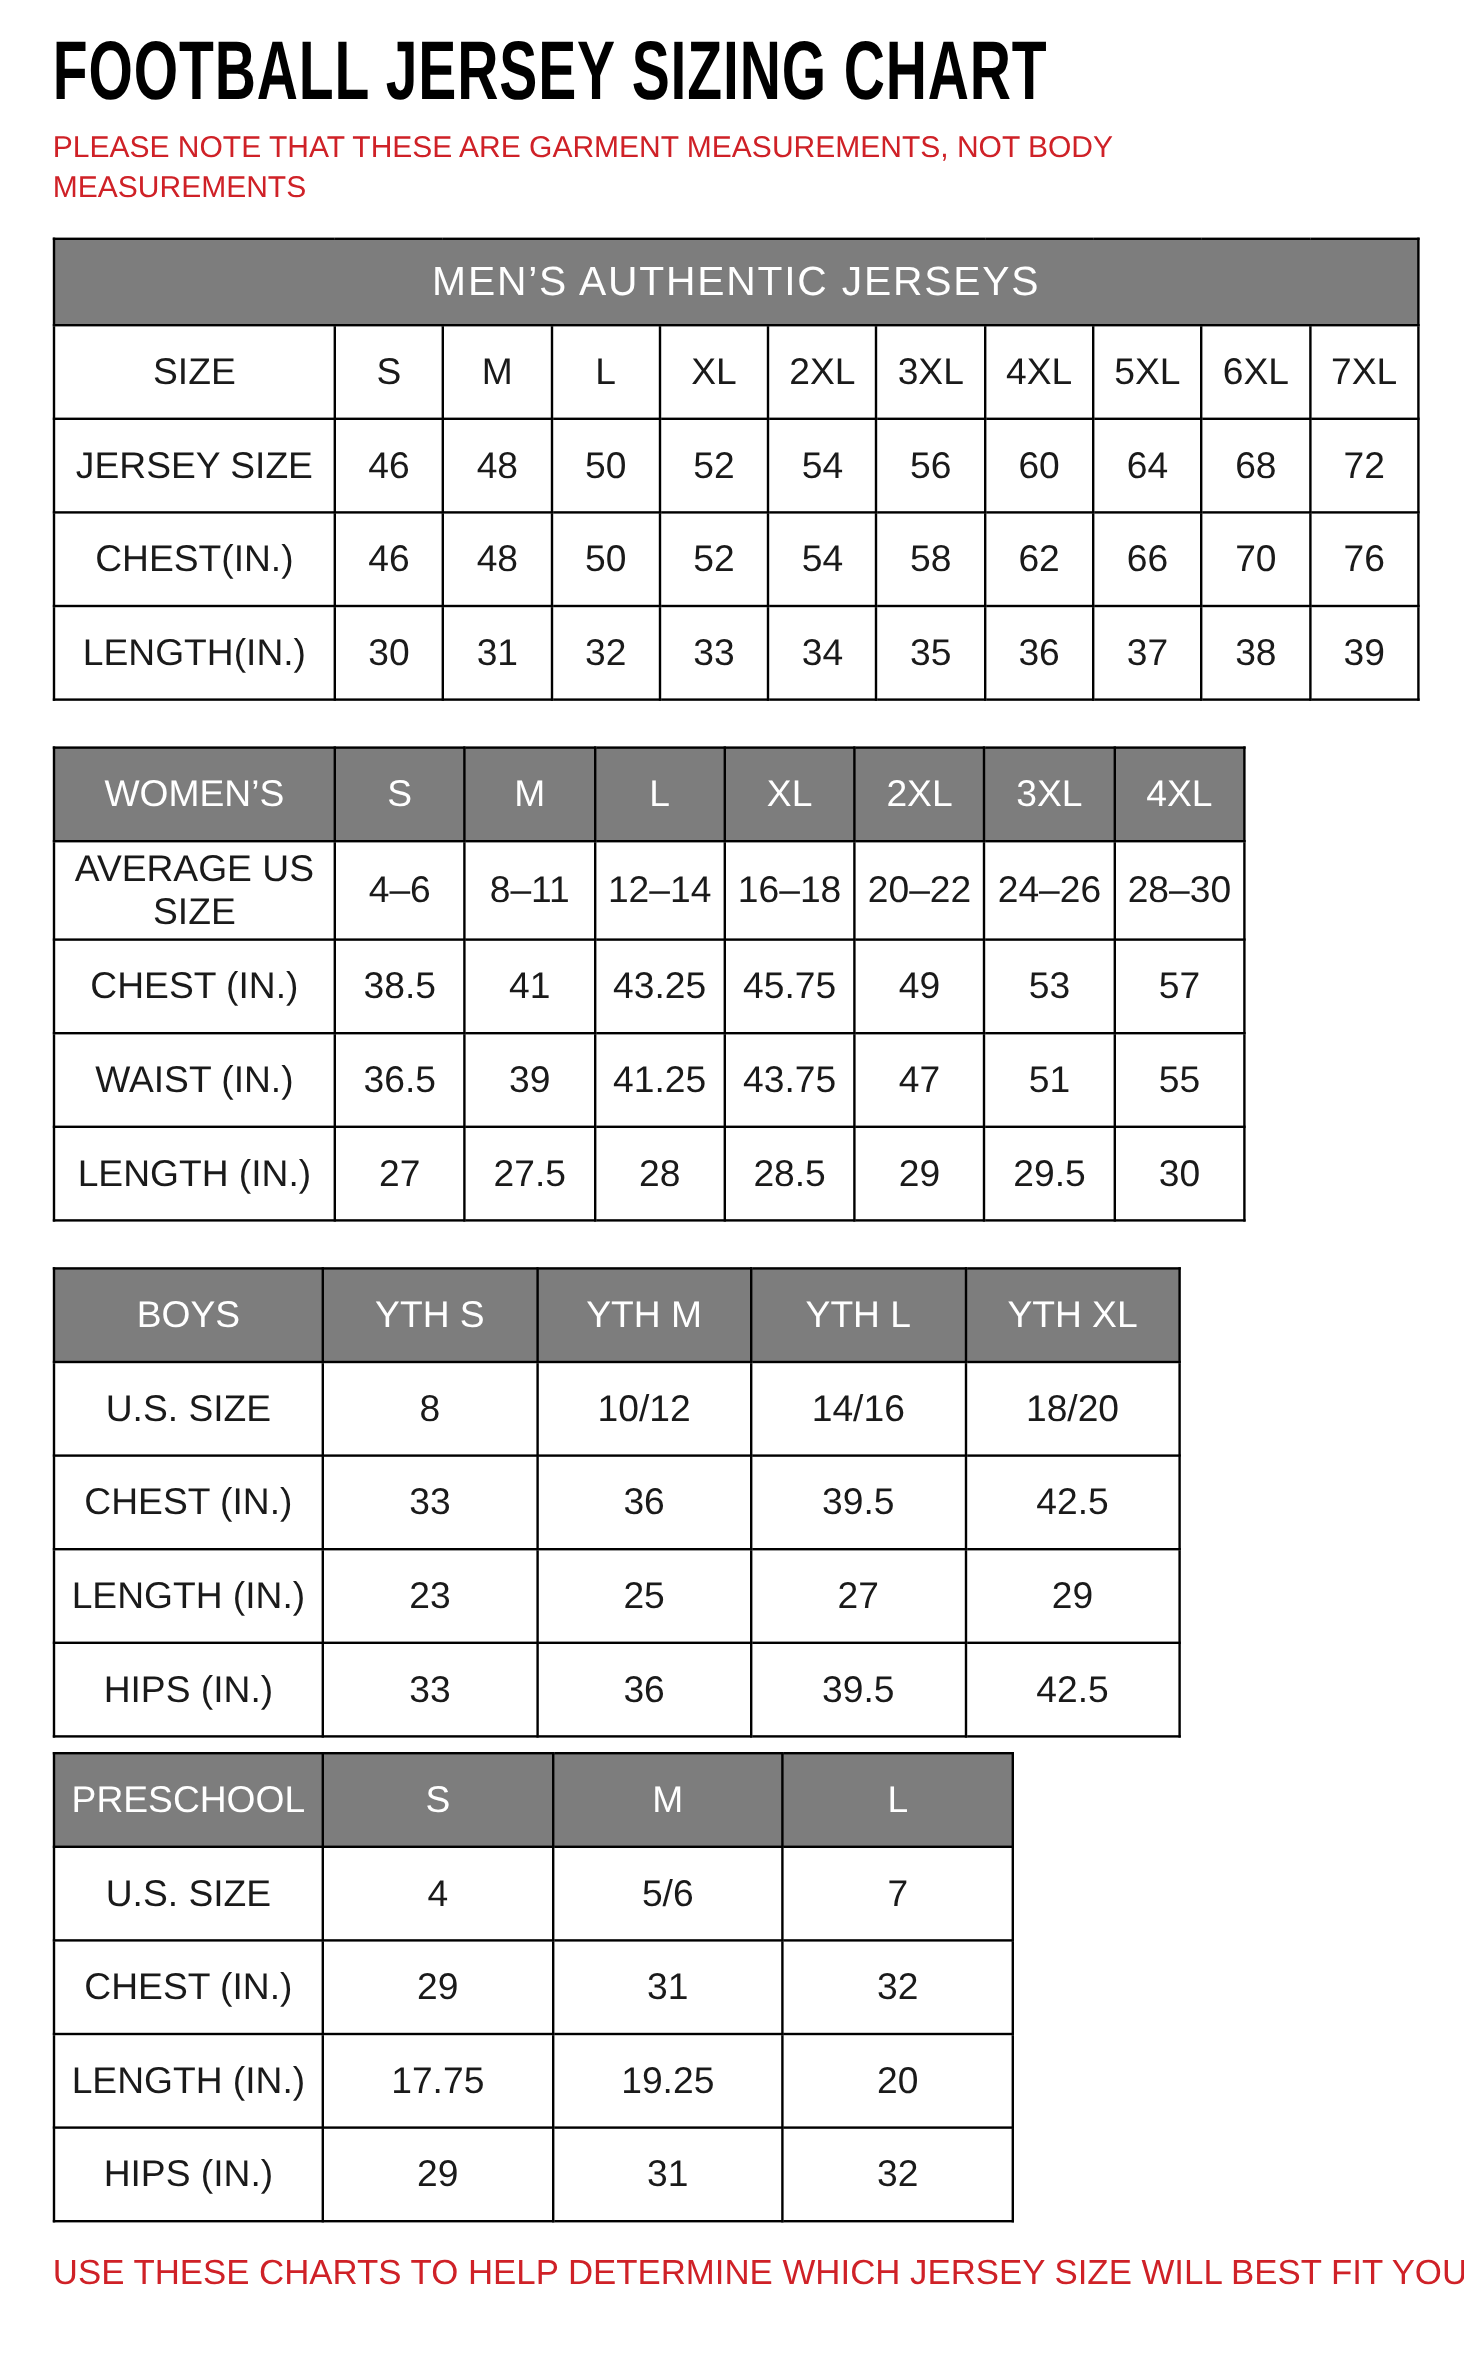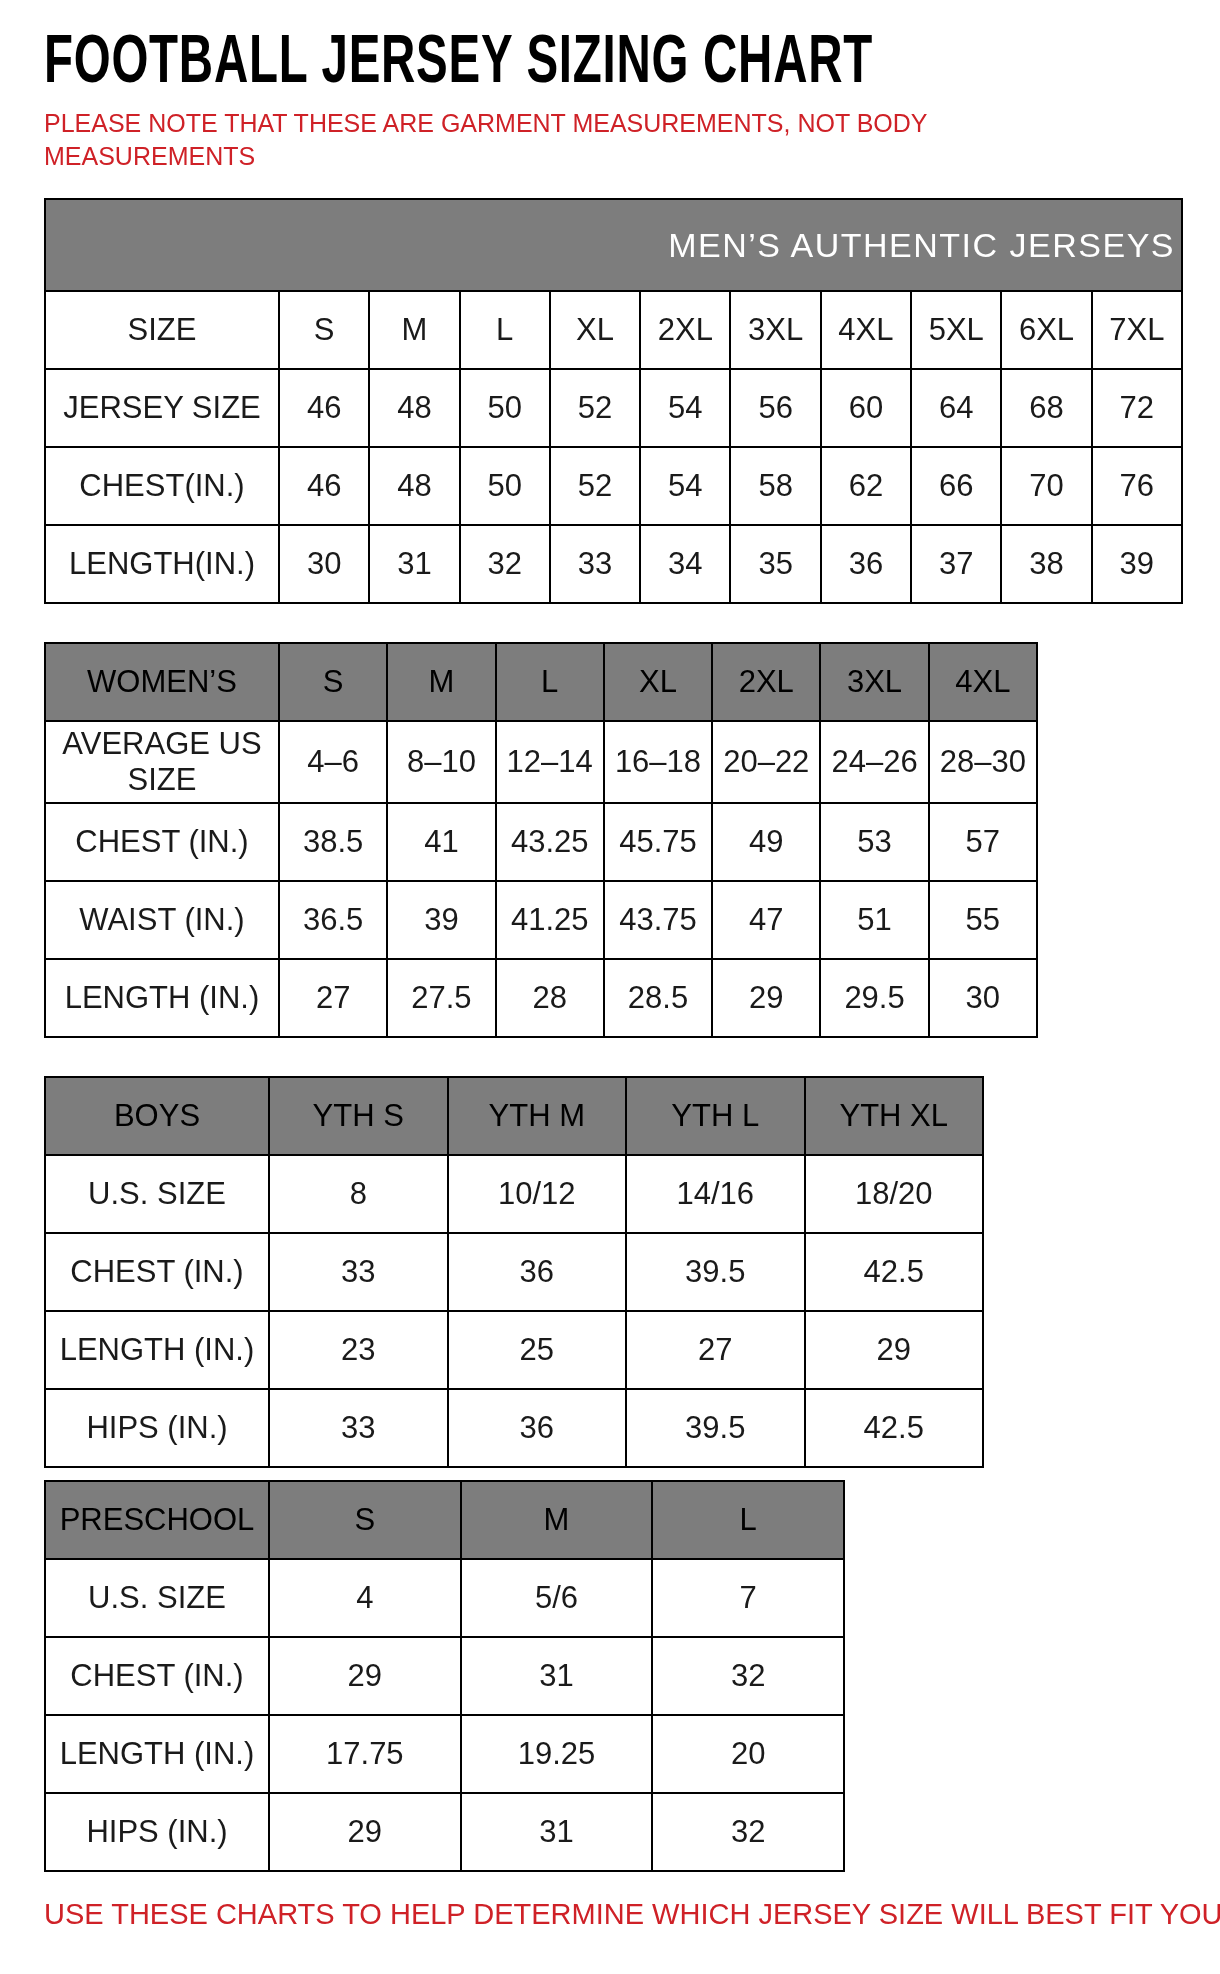--- a/index.html
+++ b/index.html
@@ -54,26 +54,25 @@
     font-size: 31px;
     color: #1a1a1a;
     padding: 4px 6px;
   }
   td, th.row-label { height: 78px; }
   th.banner {
     background: var(--gray);
     color: #ffffff;
     font-size: 34px;
     letter-spacing: 1.5px;
-    height: 92px;
-    text-align: right;
+    height: 72px;
   }
   th.gray-head {
     background: var(--gray);
-    color: #000000;
+    color: #ffffff;
     height: 78px;
   }
   #mens-table { width: 1139px; margin-top: 26px; }
   #mens-table col.label-col { width: 234px; }
   #womens-table { width: 994px; }
   #womens-table col.label-col { width: 234px; }
   #boys-table { width: 940px; }
   #boys-table col.label-col { width: 224px; }
   #preschool-table { width: 801px; margin-top: 12px; }
   #preschool-table col.label-col { width: 224px; }
@@ -184,21 +183,21 @@
           <th class="gray-head">M</th>
           <th class="gray-head">L</th>
           <th class="gray-head">XL</th>
           <th class="gray-head">2XL</th>
           <th class="gray-head">3XL</th>
           <th class="gray-head">4XL</th>
         </tr>
         <tr>
           <th class="row-label">AVERAGE US SIZE</th>
           <td>4–6</td>
-          <td>8–10</td>
+          <td>8–11</td>
           <td>12–14</td>
           <td>16–18</td>
           <td>20–22</td>
           <td>24–26</td>
           <td>28–30</td>
         </tr>
         <tr>
           <th class="row-label">CHEST (IN.)</th>
           <td>38.5</td>
           <td>41</td>

